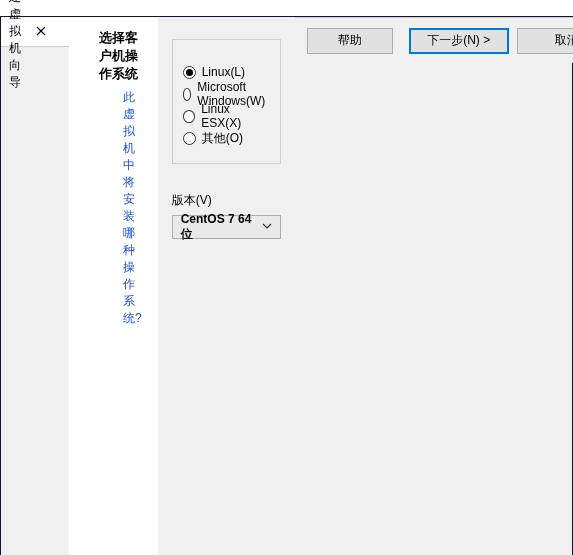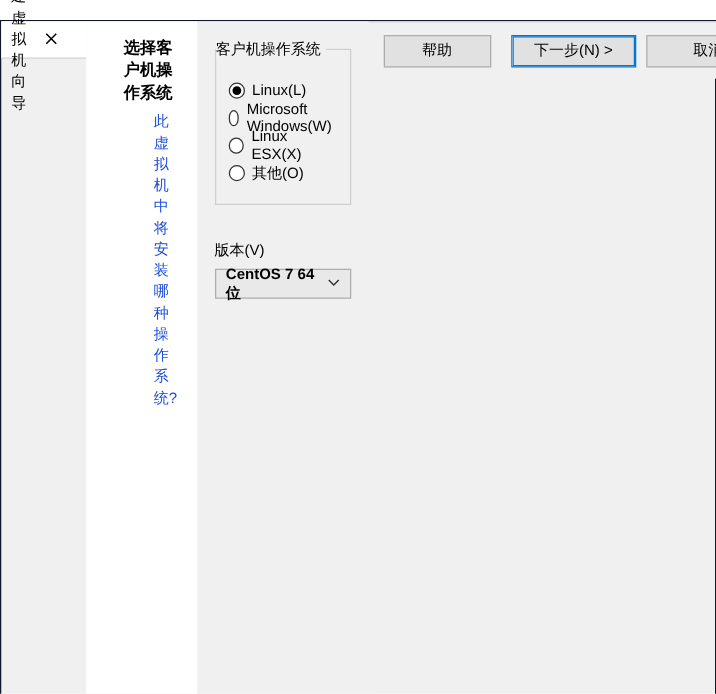--- a/index.html
+++ b/index.html
@@ -158,21 +158,20 @@
     </div>
   </div>
 
   <div class="headerpanel">
     <div class="h1">选择客户机操作系统</div>
     <div class="h2">此虚拟机中将安装哪种操作系统?</div>
   </div>
 
   <div class="body">
     <div class="groupbox">
-      <div class="legend">客户机操作系统</div>
 
       <div class="radio-row">
         <span class="radio checked">
             <span class="dot"></span>
           </span>
         <span>Linux(L)</span>
       </div>
       <div class="radio-row">
         <span class="radio"></span>
         <span>Microsoft Windows(W)</span>

